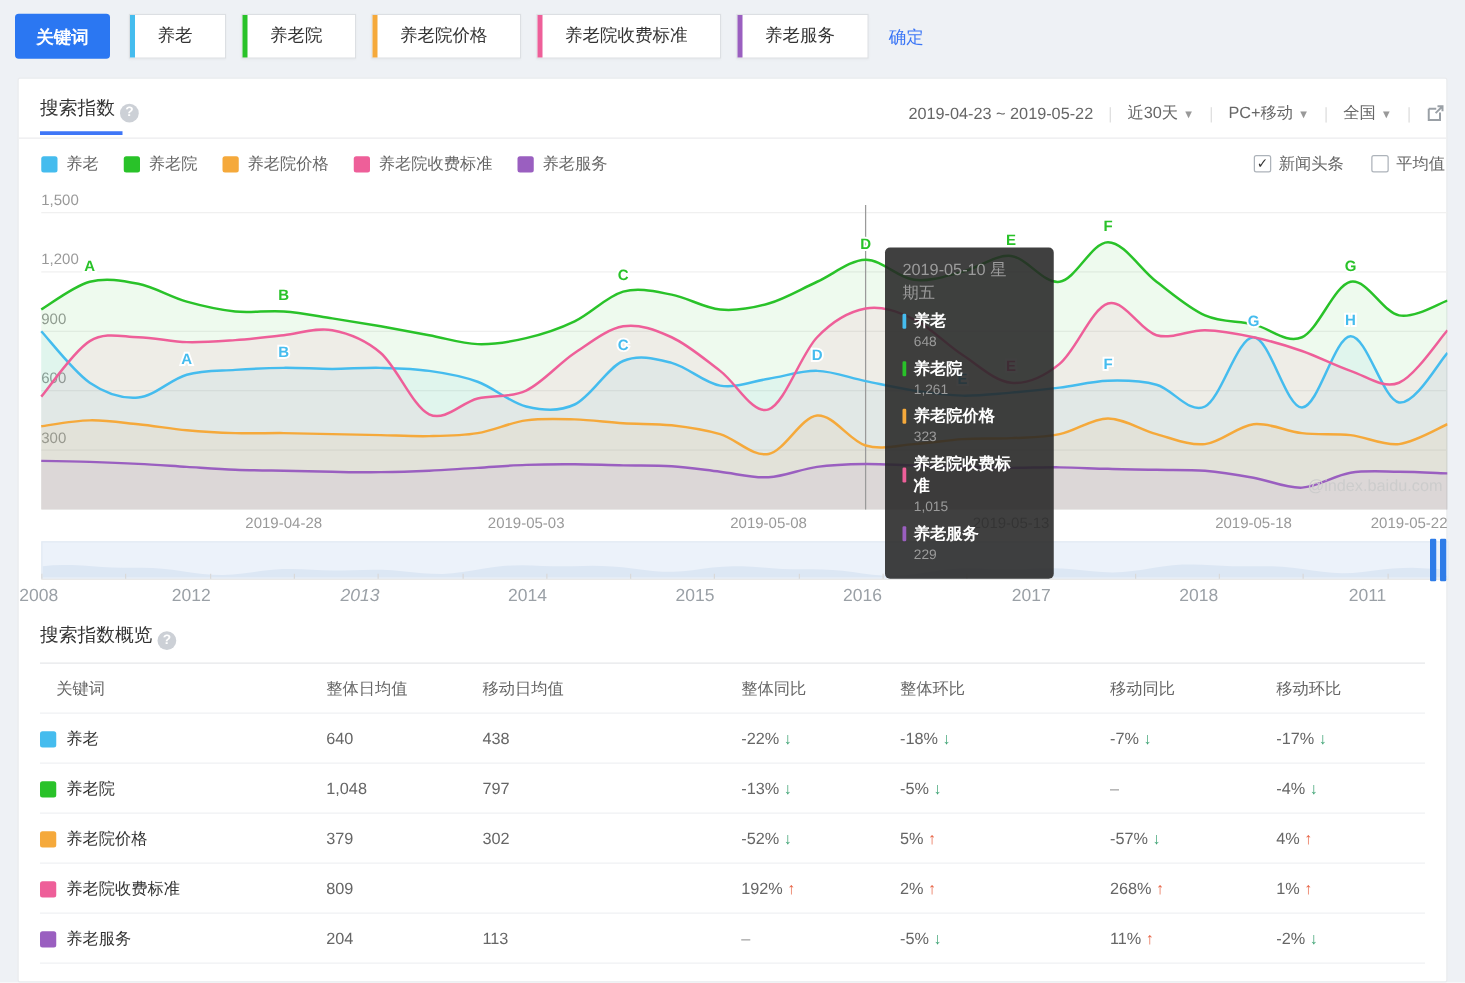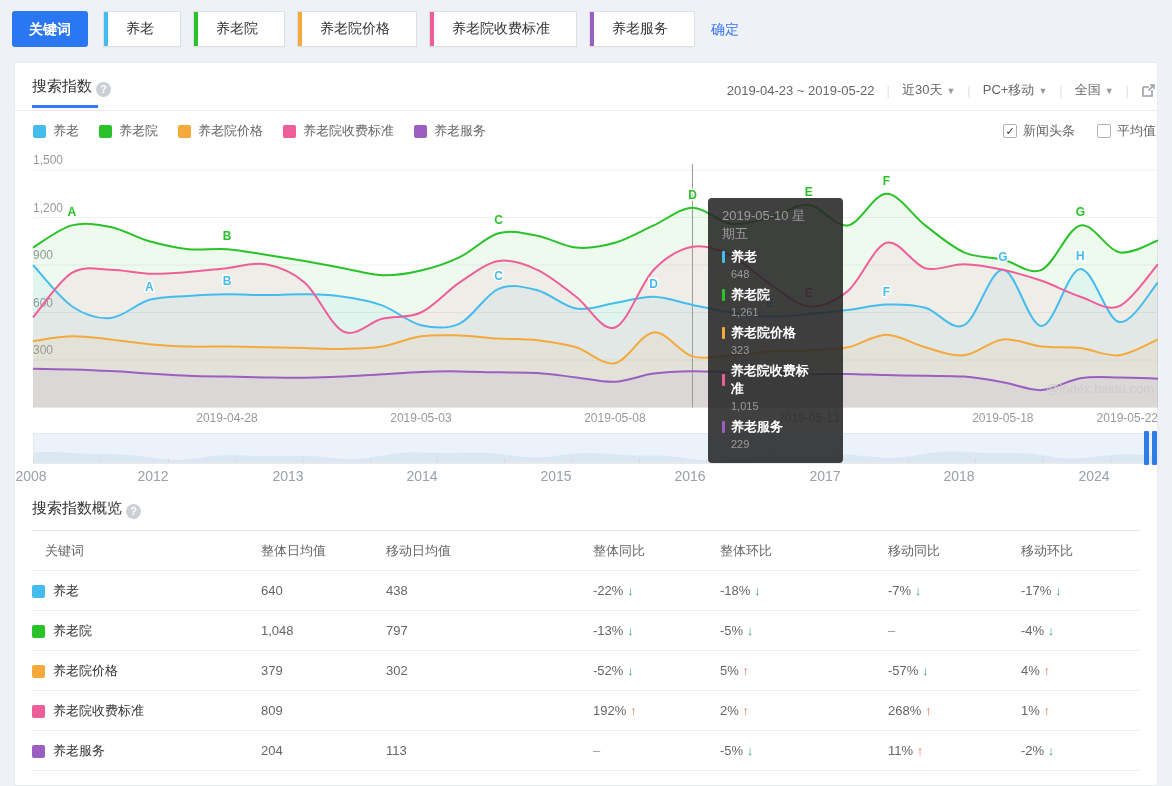--- a/index.html
+++ b/index.html
@@ -253,27 +253,27 @@
     <span class="abs tl-tick" style="left: 908px;"></span>
     <span class="abs tl-tick" style="left: 975px;"></span>
     <span class="abs tl-tick" style="left: 1042px;"></span>
     <span class="abs tl-tick" style="left: 1110px;"></span>
   </div>
 <div class="abs tl-handle" style="left:1144px"></div>
 <div class="abs tl-handle" style="left:1152px"></div>
 <div id="tl-years">
     <span class="abs tl-year" style="left: 31px;">2008</span>
     <span class="abs tl-year" style="left: 153px;">2012</span>
-    <span class="abs tl-year" style="left: 288px;">2013</span>
+    <span class="abs tl-year" style="left: 288px; font-style: italic;">2013</span>
     <span class="abs tl-year" style="left: 422px;">2014</span>
     <span class="abs tl-year" style="left: 556px;">2015</span>
     <span class="abs tl-year" style="left: 690px;">2016</span>
     <span class="abs tl-year" style="left: 825px;">2017</span>
     <span class="abs tl-year" style="left: 959px;">2018</span>
-    <span class="abs tl-year" style="left: 1094px;">2024</span>
+    <span class="abs tl-year" style="left: 1094px;">2011</span>
   </div>
 
 <span class="abs ov-title">
   <span>搜索指数概览</span>
   <span class="help">?</span>
 </span>
 <div class="abs ov-divider"></div>
 <div class="abs thead" id="thead">
     <span class="cell th" style="left:13px;text-align:left">关键词</span>
     <span class="cell th" style="left:229px;width:110px">整体日均值</span>

